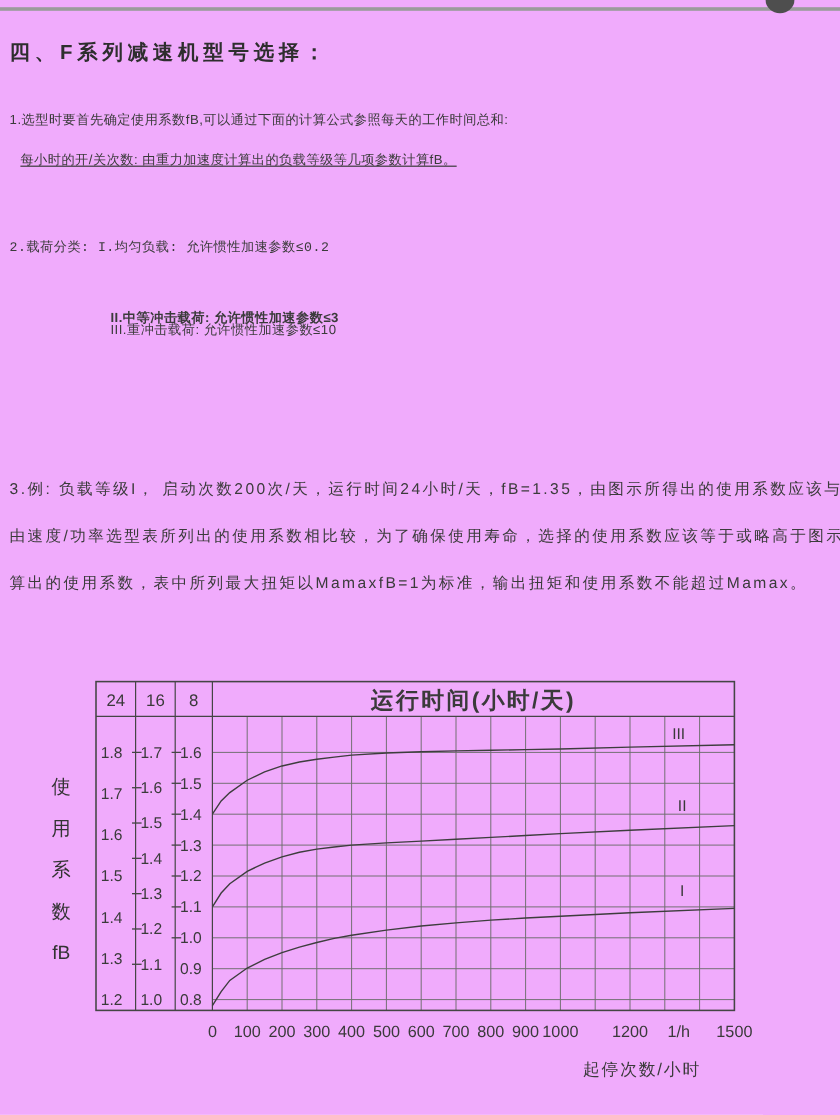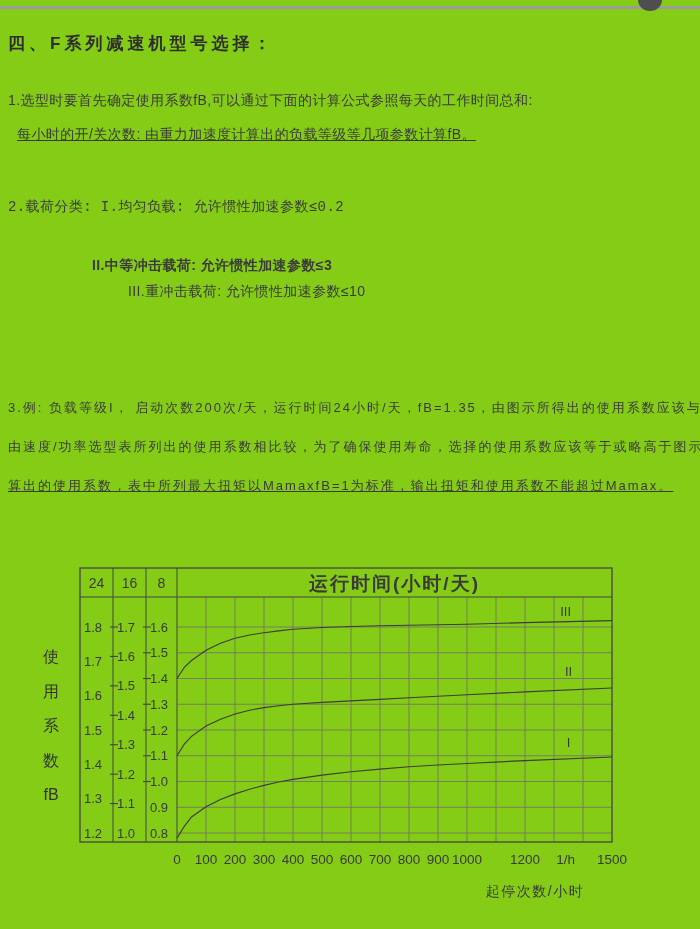--- a/index.html
+++ b/index.html
@@ -1,34 +1,34 @@
 <!DOCTYPE html>
 <html><head>
 <meta charset="utf-8">
 <style>
   html,body{margin:0;padding:0;}
   body{
     width:700px;height:929px;background:#ffffff;
     font-family:"Liberation Sans","DejaVu Sans",sans-serif;
     color:#3b3b3b;
   }
-  .page{position:relative;width:700px;height:929px;overflow:hidden;background:#84cc16;}
+  .page{position:relative;width:700px;height:929px;overflow:hidden;background:#f0abfc;}
   .top-rule{position:absolute;top:6px;left:0;width:700px;height:3px;background:#9b9b9b;}
   .corner-dot{position:absolute;top:-11px;left:638px;width:24px;height:22px;border-radius:50%;background:#4e4e4e;}
   .title{position:absolute;left:8px;top:32px;margin:0;font-size:17px;font-weight:bold;letter-spacing:4px;color:#2e2e2e;white-space:nowrap;}
-  .t{position:absolute;font-size:14px;letter-spacing:0.4px;white-space:nowrap;color:#3b3b3b;}
+  .t{position:absolute;font-size:11px;letter-spacing:0.4px;white-space:nowrap;color:#3b3b3b;}
   .p1l1{left:8px;top:92px;}
   .p1l2{left:17px;top:126px;text-decoration:underline;}
   .s2l1{left:8px;top:198px;font-family:Liberation Mono, monospace;}
   .s2i2{left:92px;top:257px;font-weight:bold;}
-  .s2i3{left:92px;top:283px;margin-left:36px;}
+  .s2i3{left:92px;top:267px;}
   .s3{letter-spacing:2px;font-size:13px;}
   .s3l1{left:8px;top:399px;}
   .s3l2{left:8px;top:438px;}
-  .s3l3{left:8px;top:477px;text-decoration:underline;}
+  .s3l3{left:8px;top:477px;}
   .formula{position:absolute;left:92px;top:306px;display:flex;align-items:center;font-size:13px;letter-spacing:1px;}
   .frac{display:inline-flex;flex-direction:column;align-items:center;margin-left:5px;}
   .frac .num{padding:0 12px 3px;border-bottom:1.3px solid #4a4a4a;}
   .frac .den{padding:3px 6px 0;}
   #chart{position:absolute;left:0;top:555px;}
   #ylabel{position:absolute;left:36px;top:640px;width:30px;text-align:center;font-size:16px;line-height:34.5px;color:#333;}
   svg text{fill:#3a3a3a;}
 </style>
 </head>
 <body>

